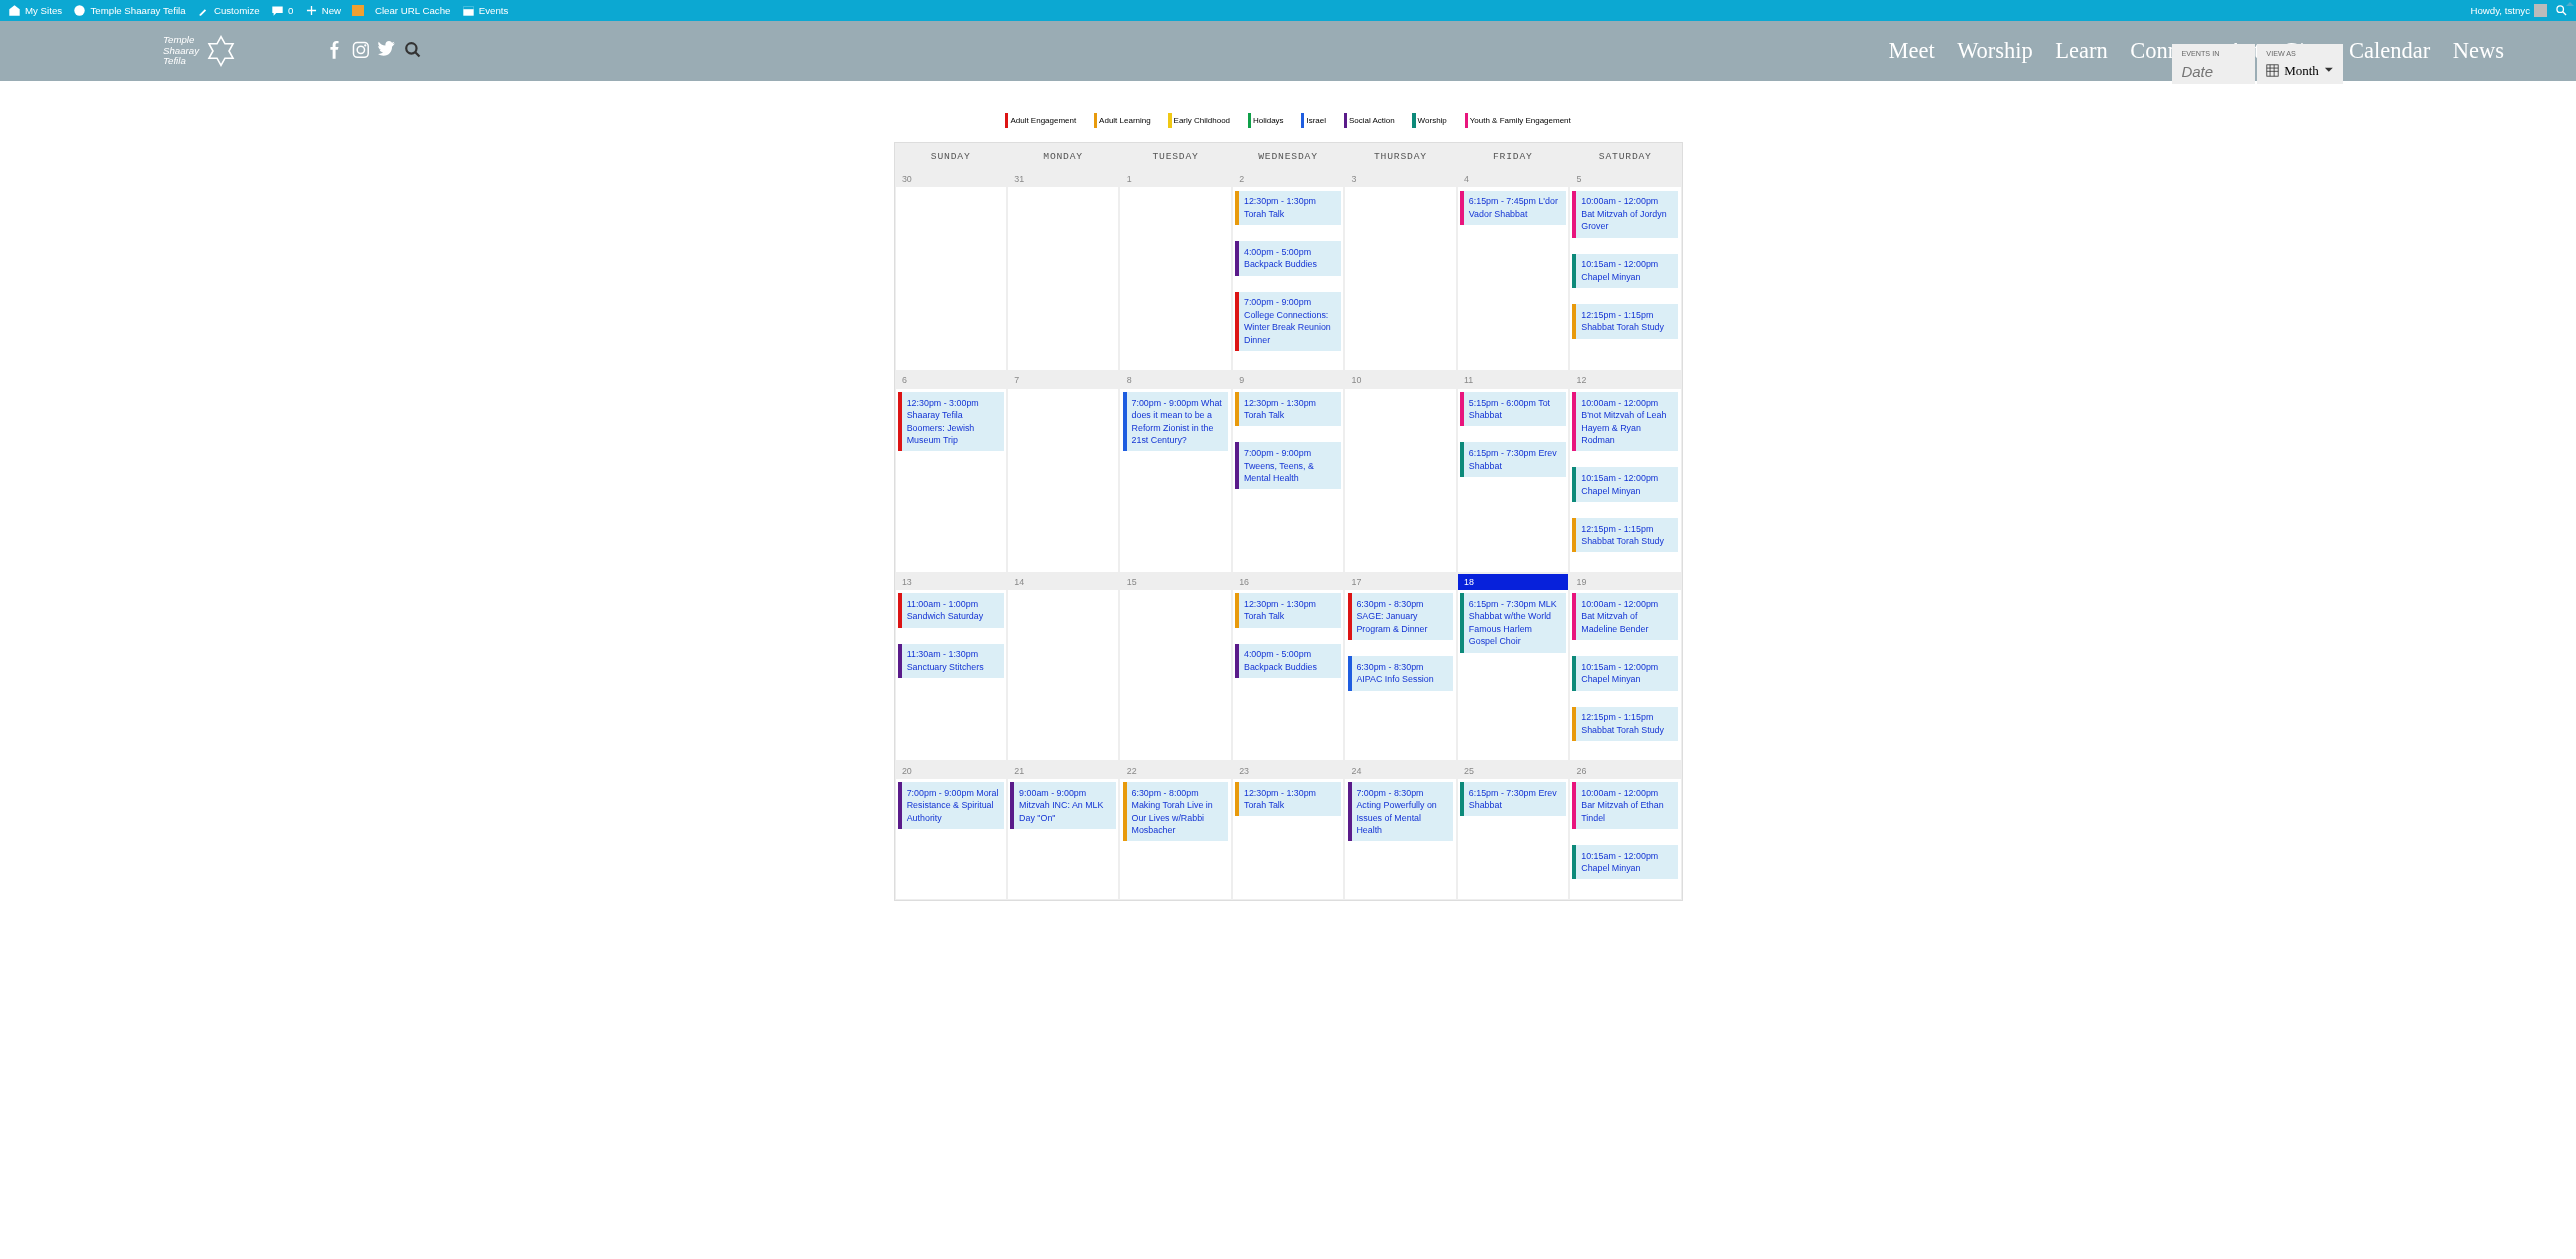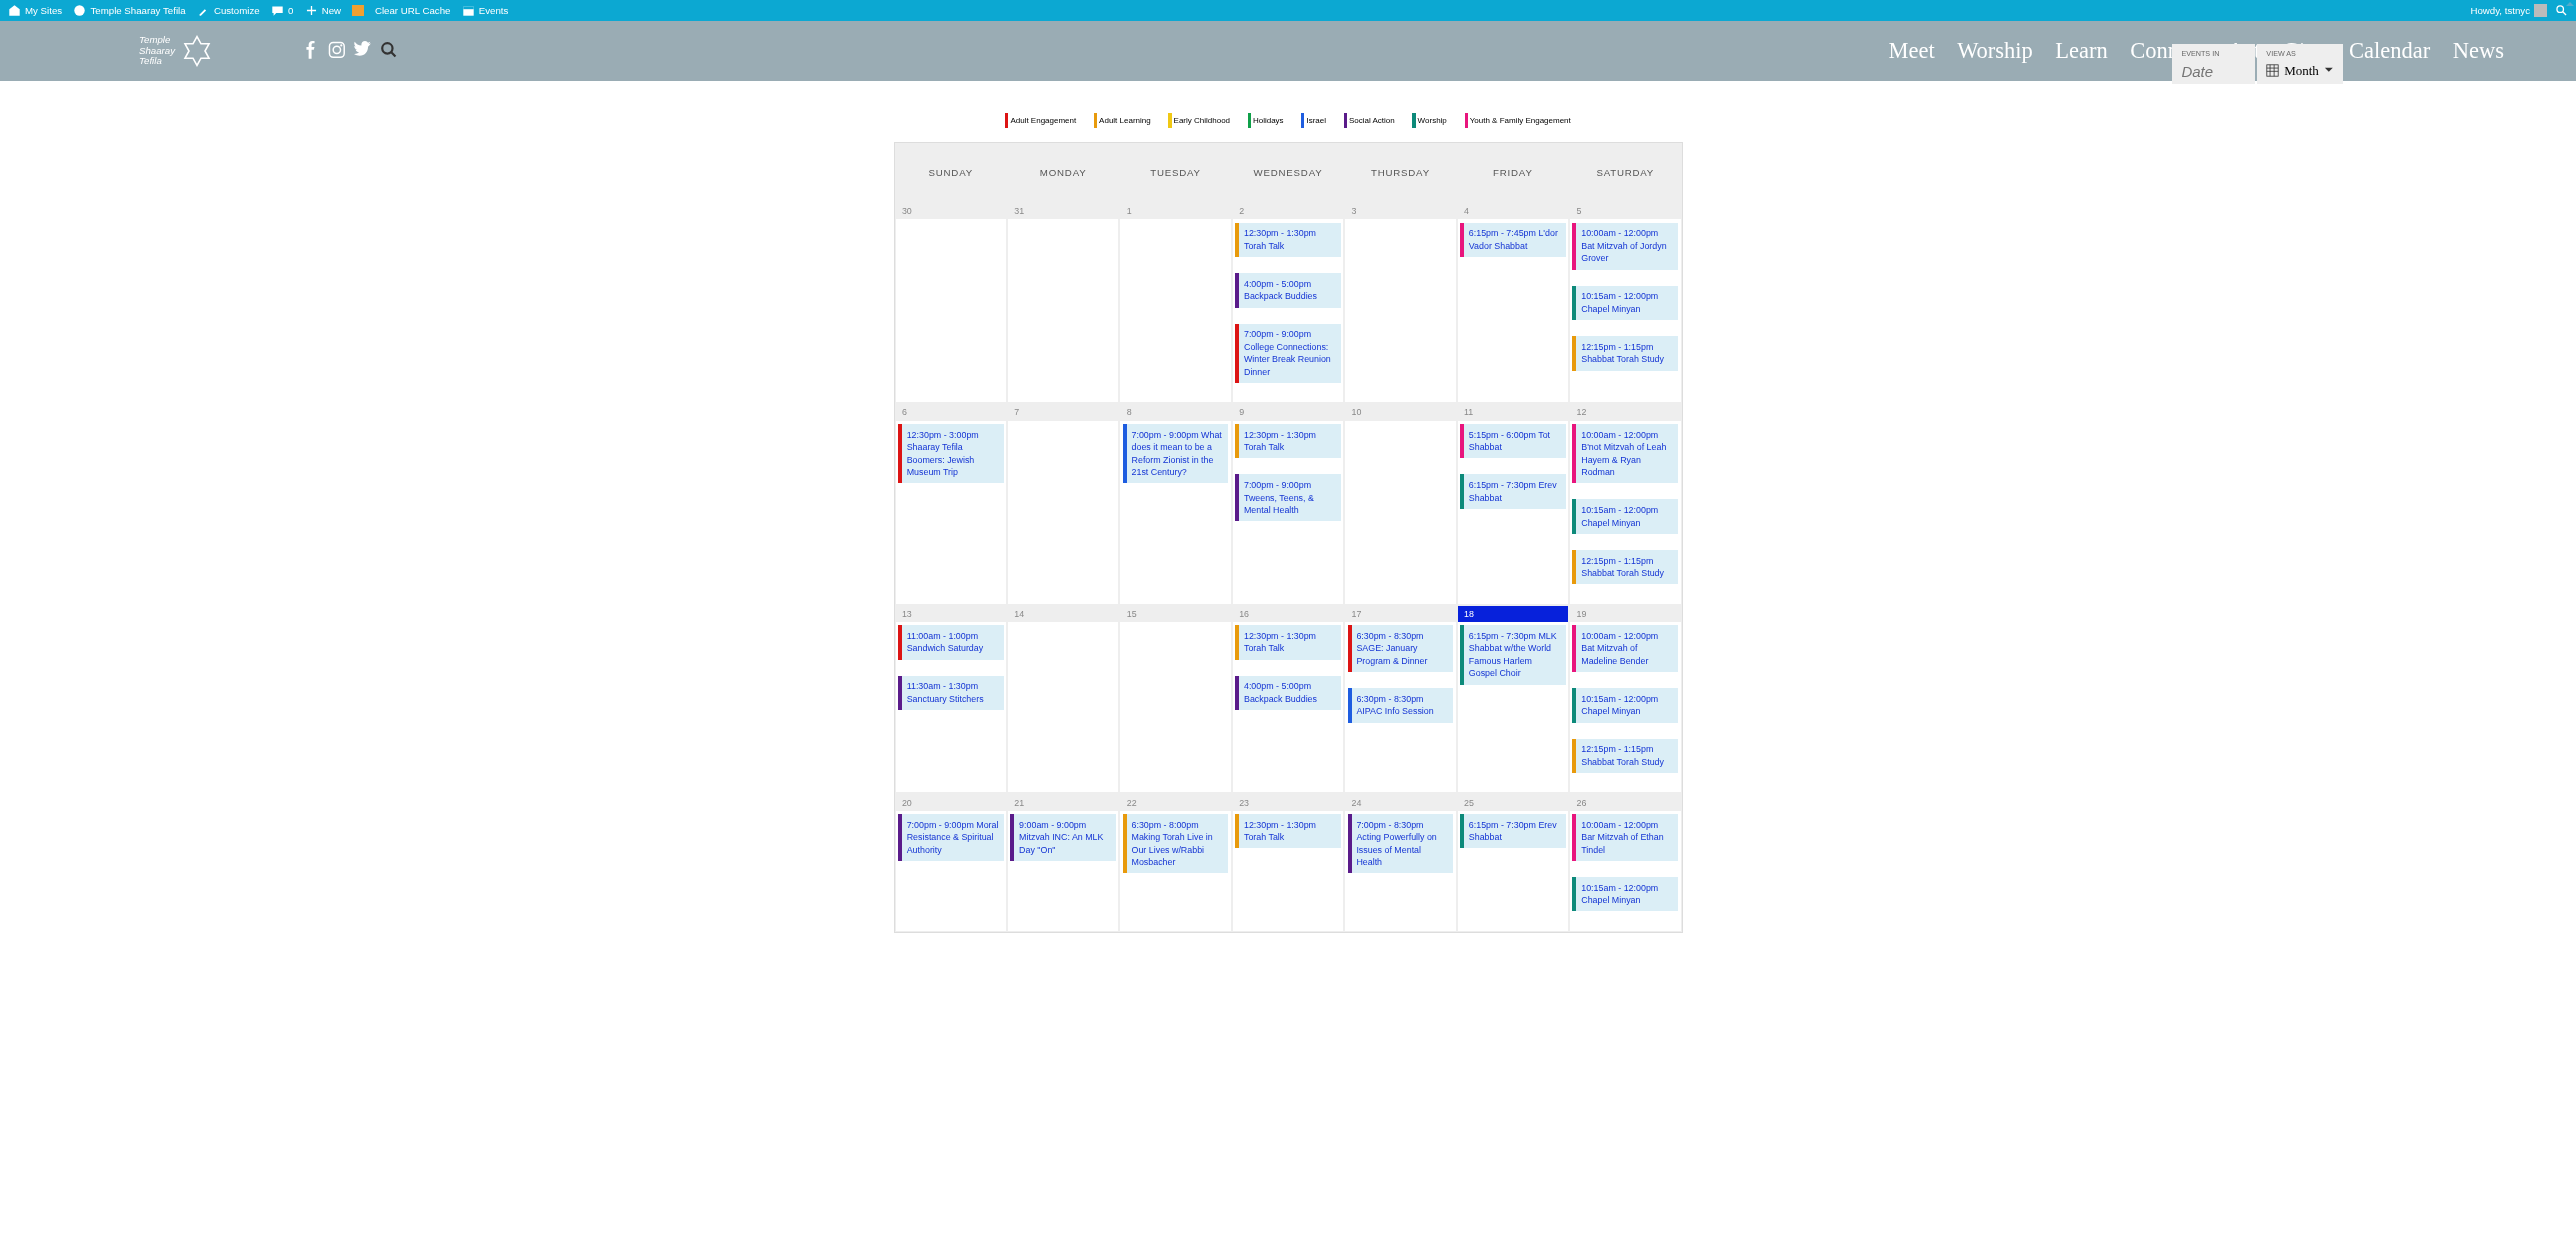--- a/index.html
+++ b/index.html
@@ -5,39 +5,39 @@
 *{box-sizing:border-box;margin:0;padding:0}
 body{font-family:Arial,Helvetica,sans-serif;background:#fff;font-size:10.5px}
 .admin-bar{background:#0ca8d2;color:#fff;height:21px;display:flex;align-items:center;padding:0 8px;font-size:9.7px}
 .admin-bar .left{display:flex;gap:11.3px;align-items:center}
 .admin-bar .item{display:flex;align-items:center;gap:4px;cursor:pointer}
 .admin-bar .right{margin-left:auto;display:flex;align-items:flex-start;gap:8px}
 .admin-bar .icon{width:13px;height:13px;display:inline-flex;align-items:center;justify-content:center}
 .admin-bar svg{fill:#fff}
 .avatar{width:13px;height:13px;background:#bbb}
 .header{background:#9aacb4;height:60px;display:flex;align-items:center;padding:0 48px}
-.logo{display:flex;align-items:center;gap:6.4px;color:#fff;margin-left:91px}
+.logo{display:flex;align-items:center;gap:6.4px;color:#fff;margin-left:115px}
 .logo-text{font-size:9.7px;font-style:italic;line-height:1.1}
 .star-icon{width:32px;height:32px}
 .social{display:flex;gap:8px;margin-left:89px;align-items:center}
 .social svg{fill:#fff;width:17.7px;height:17.7px}
 .nav{display:flex;gap:22.5px;margin-left:auto;margin-right:24px}
 .nav a{color:#fff;font-family:Georgia,serif;font-size:22.5px;cursor:pointer}
 .controls{position:absolute;right:233px;top:44px;display:flex;gap:1.6px}
 .control-box{background:#eee;padding:4.8px 9.7px;min-width:81px}
 .control-box .lbl{font-size:7.2px;color:#666;text-transform:uppercase;margin-bottom:4.8px}
 .control-box input{border:none;background:transparent;font-style:italic;color:#999;font-size:15px;width:64px}
 .control-box .view{display:flex;align-items:center;gap:4.8px;font-family:Georgia,serif;font-size:13px}
 .content{max-width:789px;margin:32px auto 0}
 .legend{display:flex;justify-content:center;gap:17.7px;margin-bottom:14.5px;font-size:8px}
 .leg{display:flex;align-items:center;gap:2px;cursor:pointer}
 .leg .bar{width:3.2px;height:14.5px}
 .cal{border:0.8px solid #ddd}
 .cal-head{display:grid;grid-template-columns:repeat(7,1fr);background:#eee}
-.cal-head div{text-align:center;padding:24px 0;font-family:Liberation Sans, sans-serif;font-size:9.7px;letter-spacing:0.8px;color:#555}
+.cal-head div{text-align:center;padding:8px 0;font-family:Liberation Mono, monospace;font-size:9.7px;letter-spacing:0.8px;color:#555}
 .week{display:grid;grid-template-columns:repeat(7,1fr)}
 .day{border:0.8px solid #eee;min-height:24px;position:relative}
 .daynum{background:#eee;padding:3.2px 6.4px;font-size:8.9px;color:#888}
 .daynum.today{background:#0721db;color:#fff}
 .events{padding:3.2px 2.4px}
 .ev{background:#dbeef6;border-left:4px solid;padding:4.8px 4.8px;margin-bottom:16px;font-size:8.9px;color:#1434d4;cursor:pointer;line-height:1.4}
 .c-red{border-color:#dc1414}
 .c-orange{border-color:#e89a0c}
 .c-yellow{border-color:#f0c814}
 .c-green{border-color:#0fa049}

